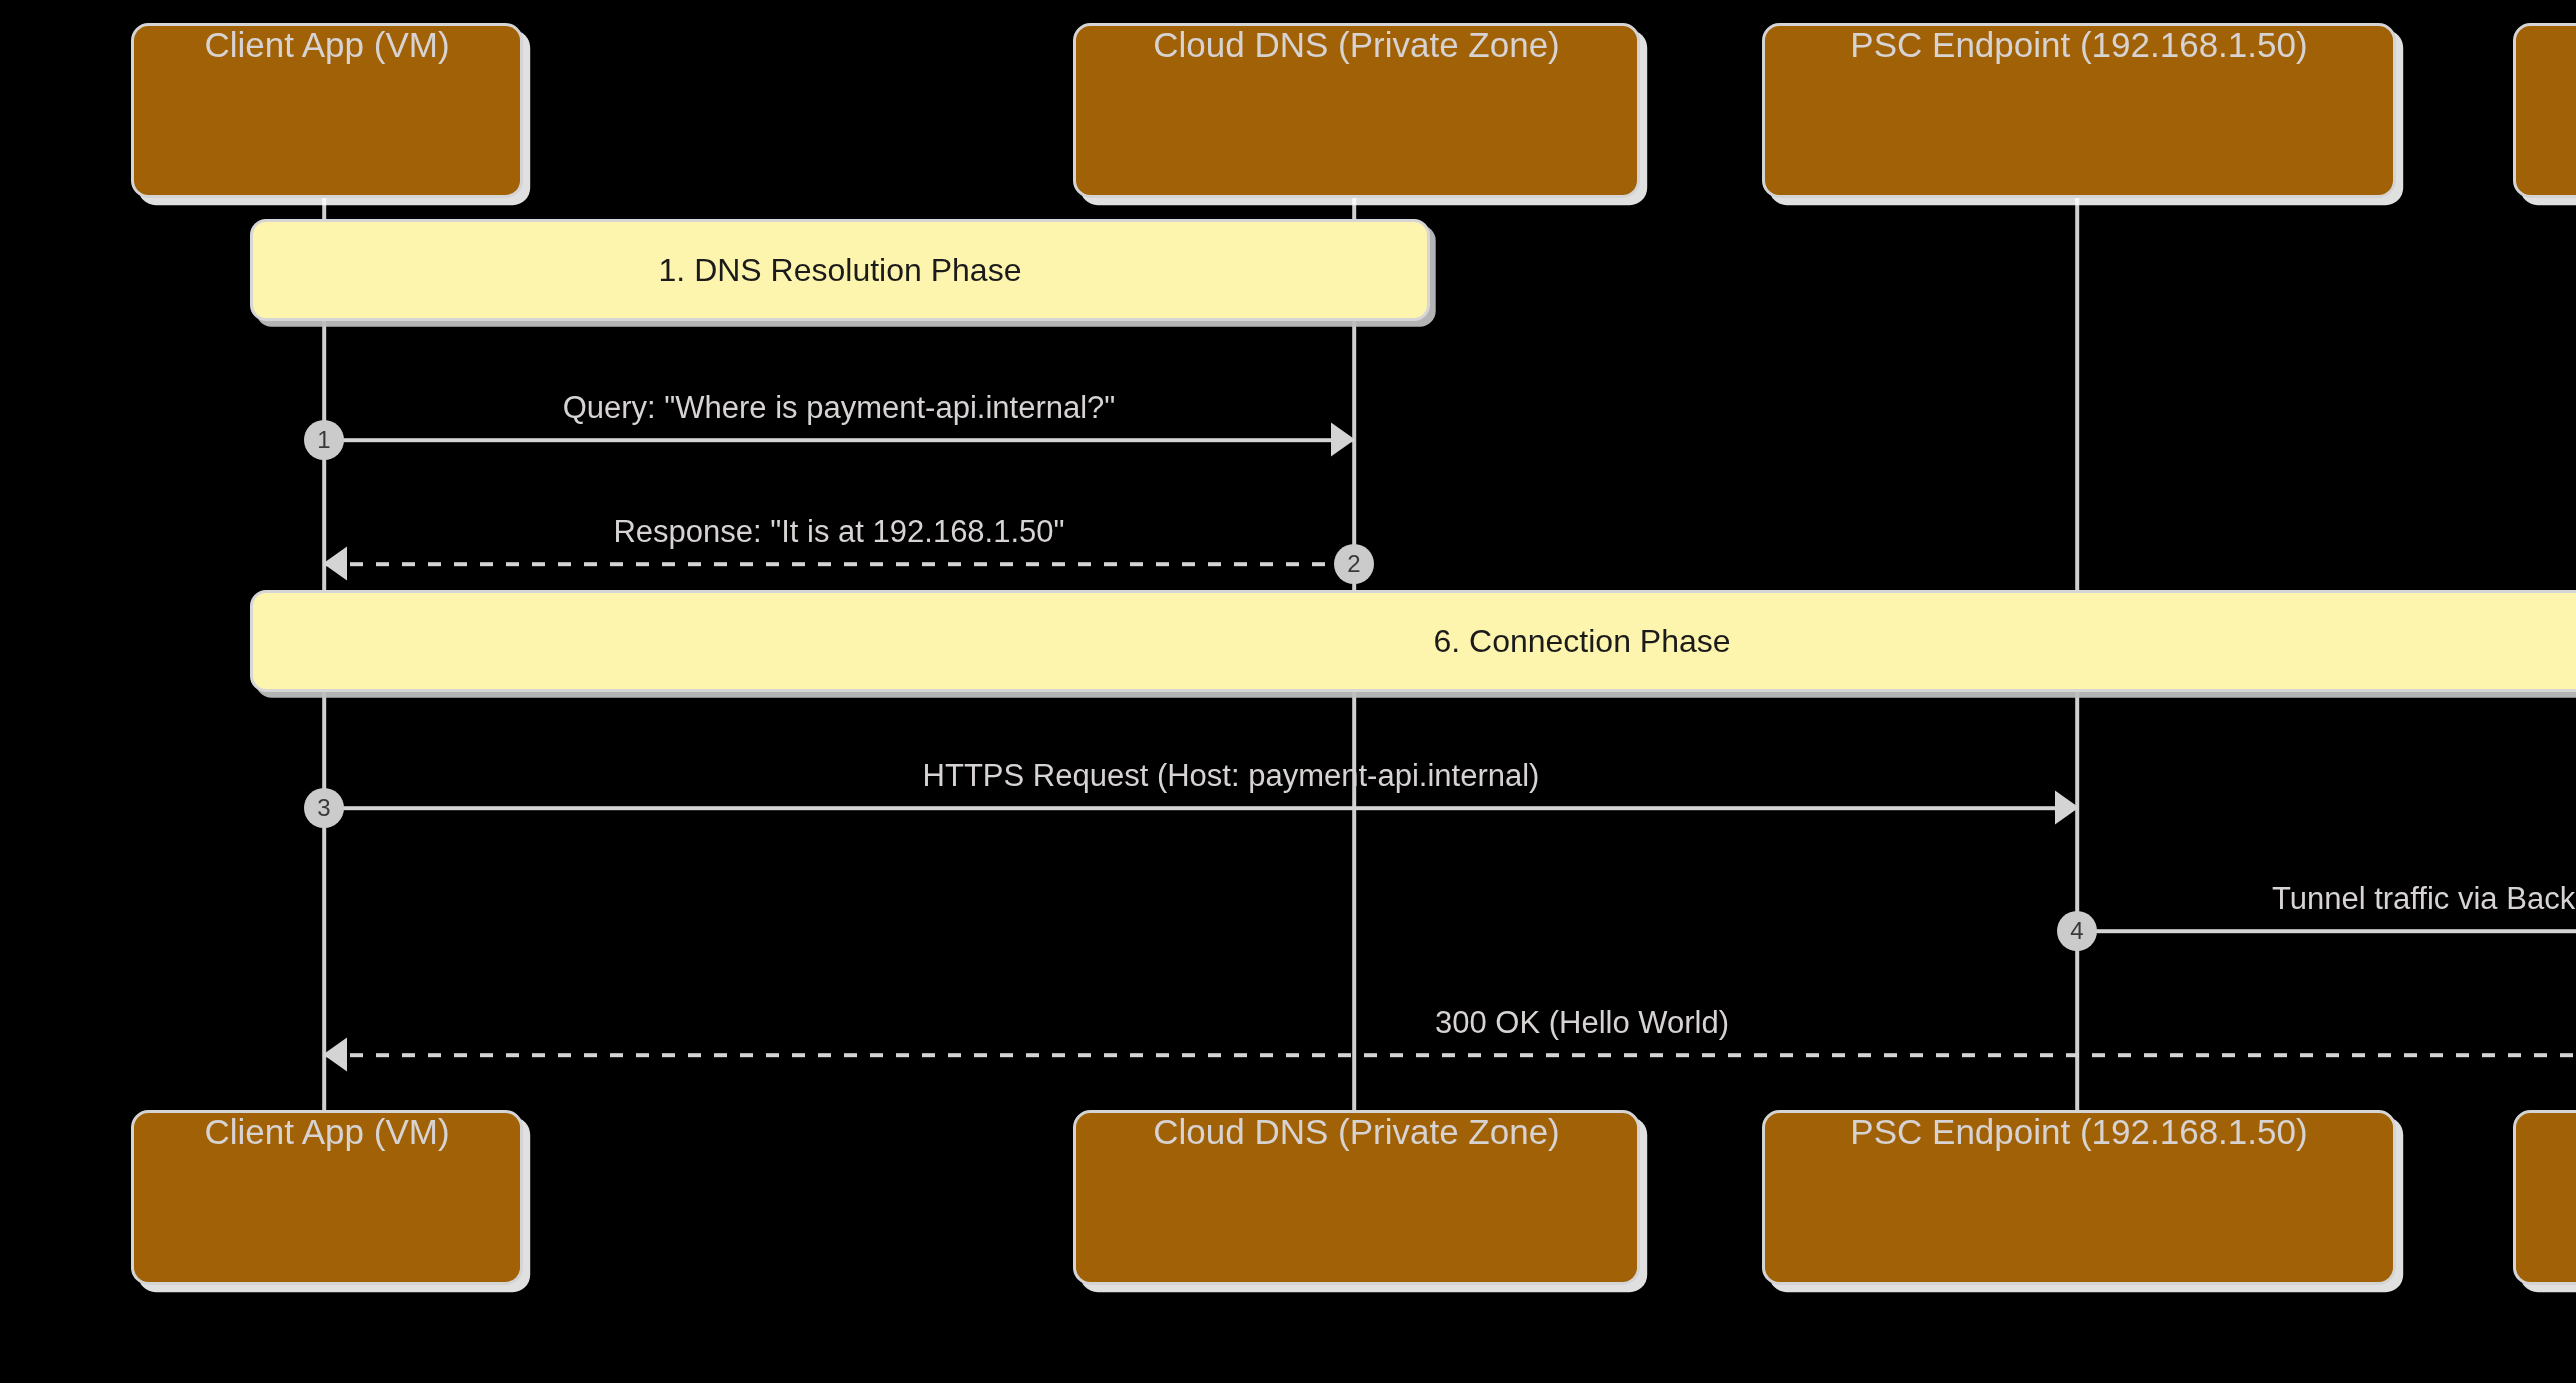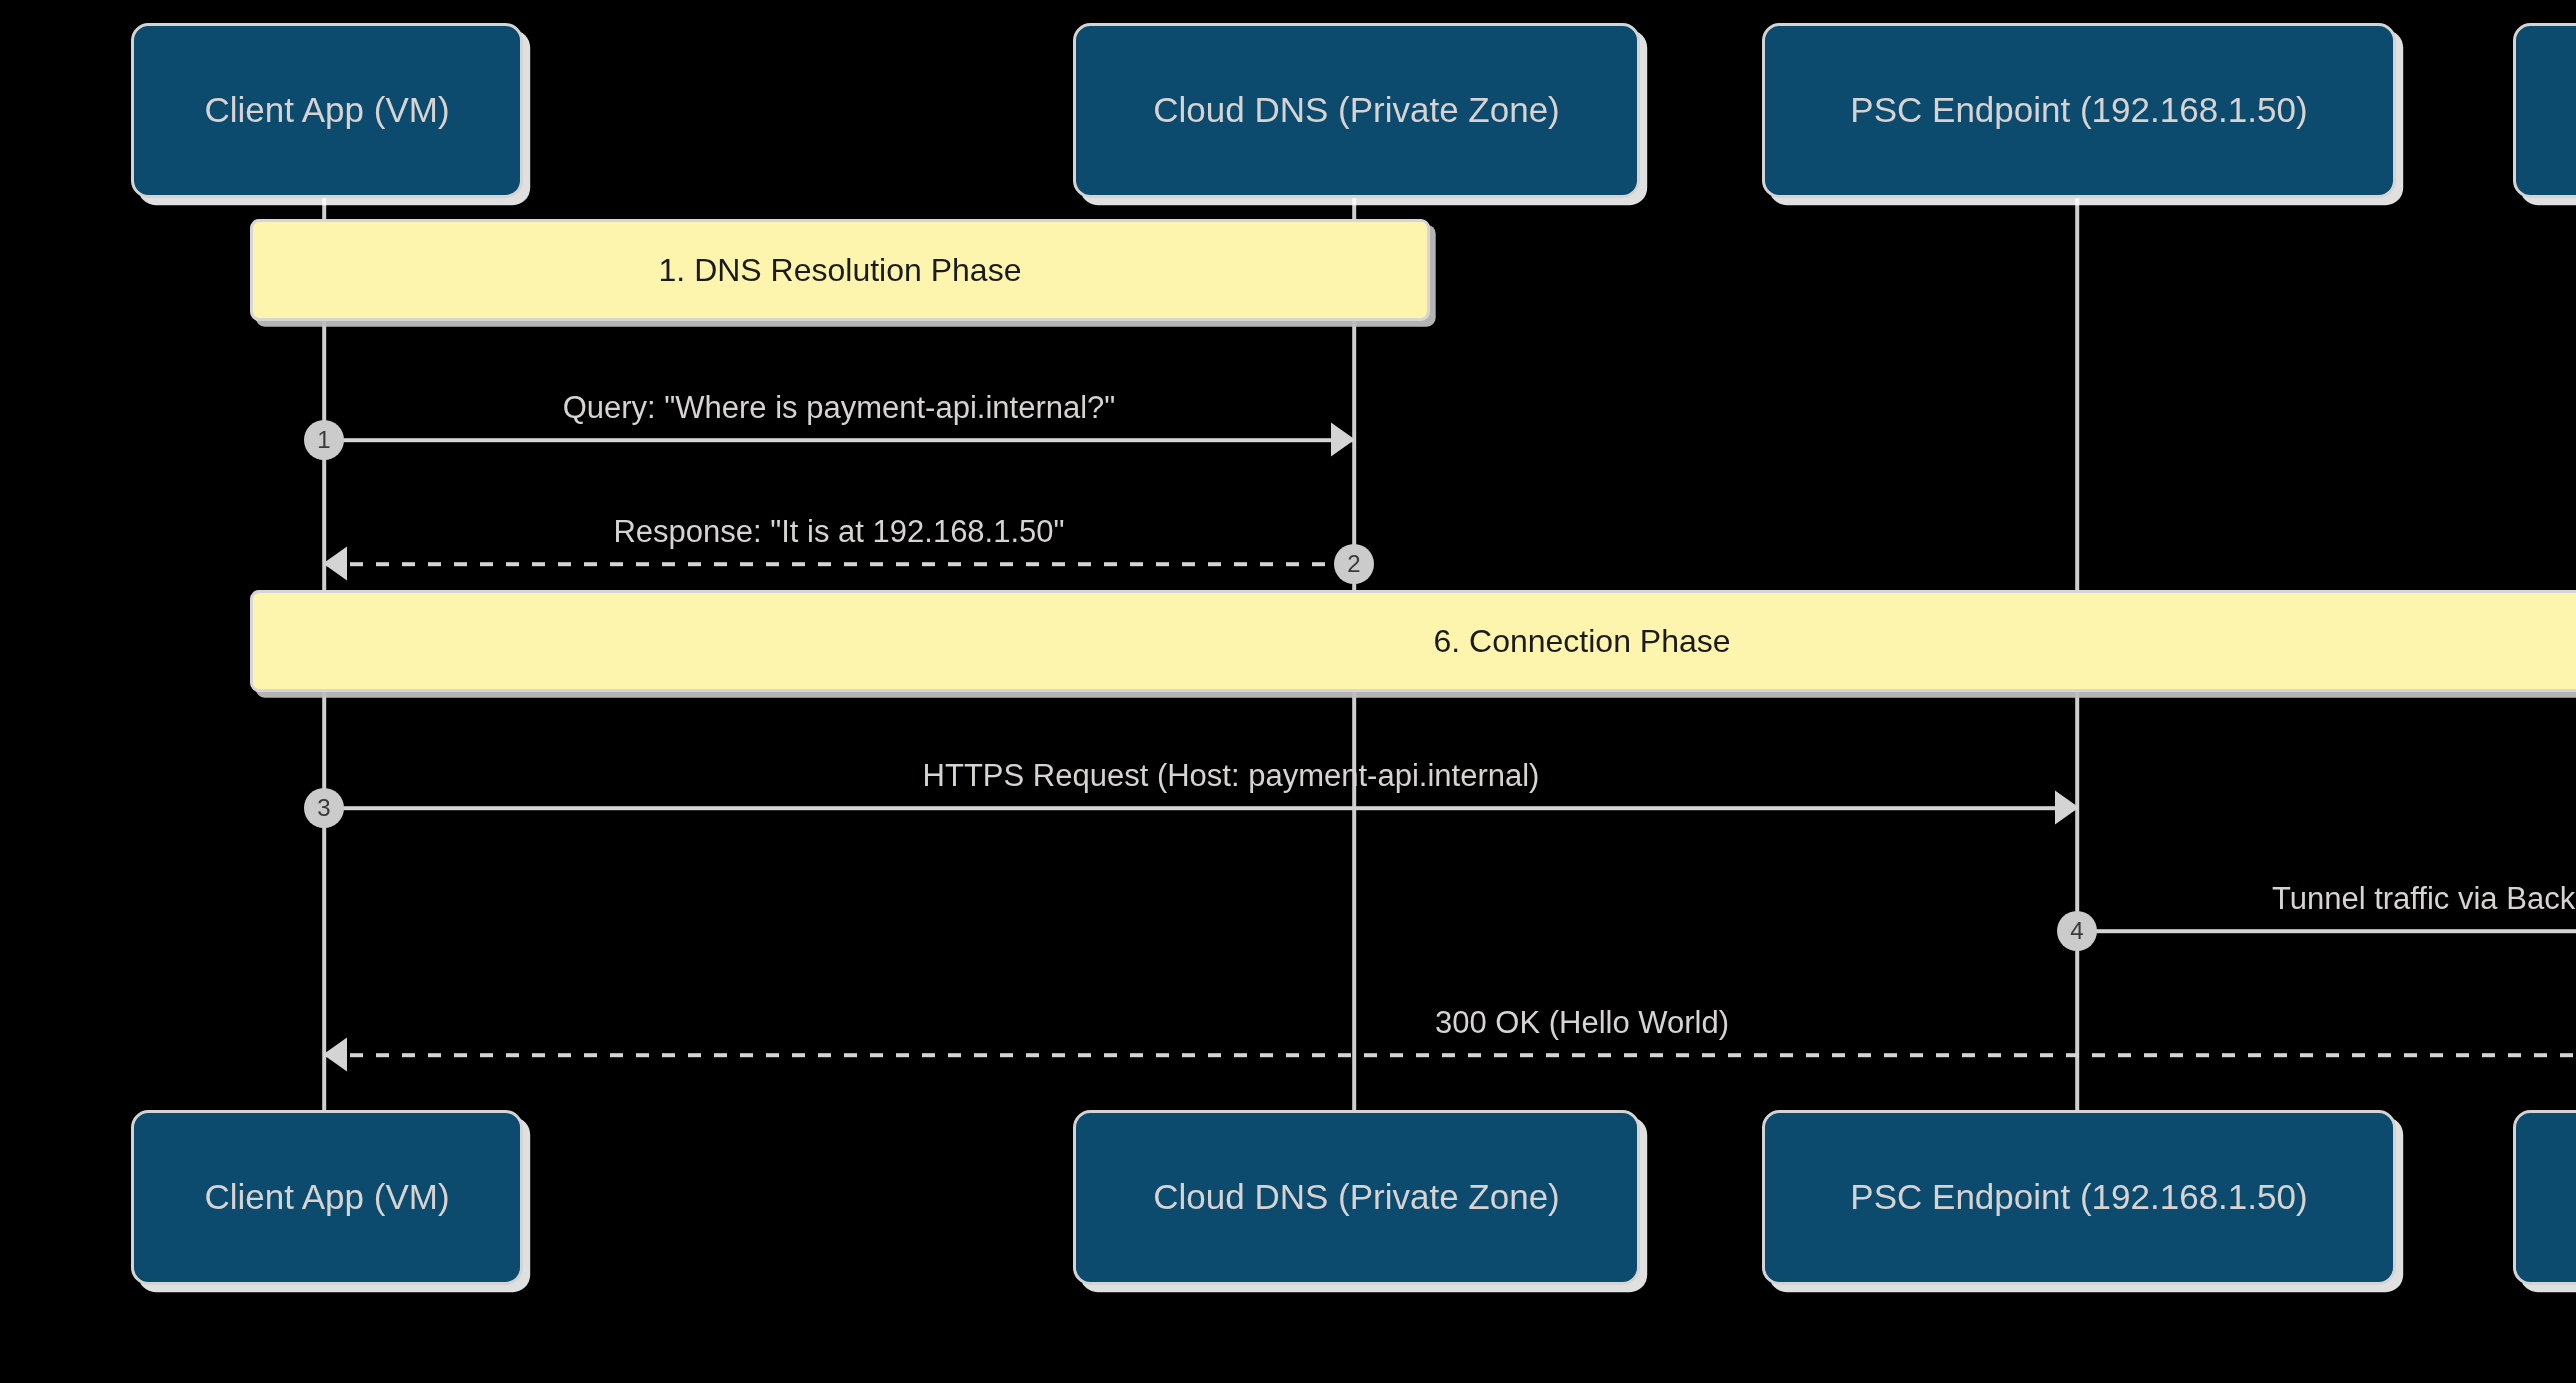--- a/index.html
+++ b/index.html
@@ -23,46 +23,46 @@
     background:#cfcfcf;
     top:198px;
     height:914px;
     transform:translateX(-1.8px);
   }
 
   
   .actor{
     position:absolute;
     height:175px;
-    background:#0c4a6e;
+    background:#a16207;
     border:3.6px solid #d4d4d4;
     border-radius:17.5px;
     box-sizing:border-box;
     display:flex;
-    align-items:center;
+    align-items:flex-start;
     justify-content:center;
     box-shadow:7.2px 7.2px 0 0 rgba(255,255,255,0.88);
     z-index:5;
   }
   .actor-label{
     color:#d6d3d2;
     font-size:35px;
     line-height:1.1;
     text-align:center;
     white-space:nowrap;
     padding:0 13.4px;
   }
 
   
   .phase{
     position:absolute;
     height:102px;
     background:#fdf5ad;
     border:3.1px solid #d6d6d6;
-    border-radius:9px;
+    border-radius:16px;
     box-sizing:border-box;
     display:flex;
     align-items:center;
     justify-content:center;
     box-shadow:5.7px 5.7px 0 0 rgba(190,190,190,0.95);
     z-index:6;
   }
   .phase-label{
     color:#1b1b1b;
     font-size:32px;

